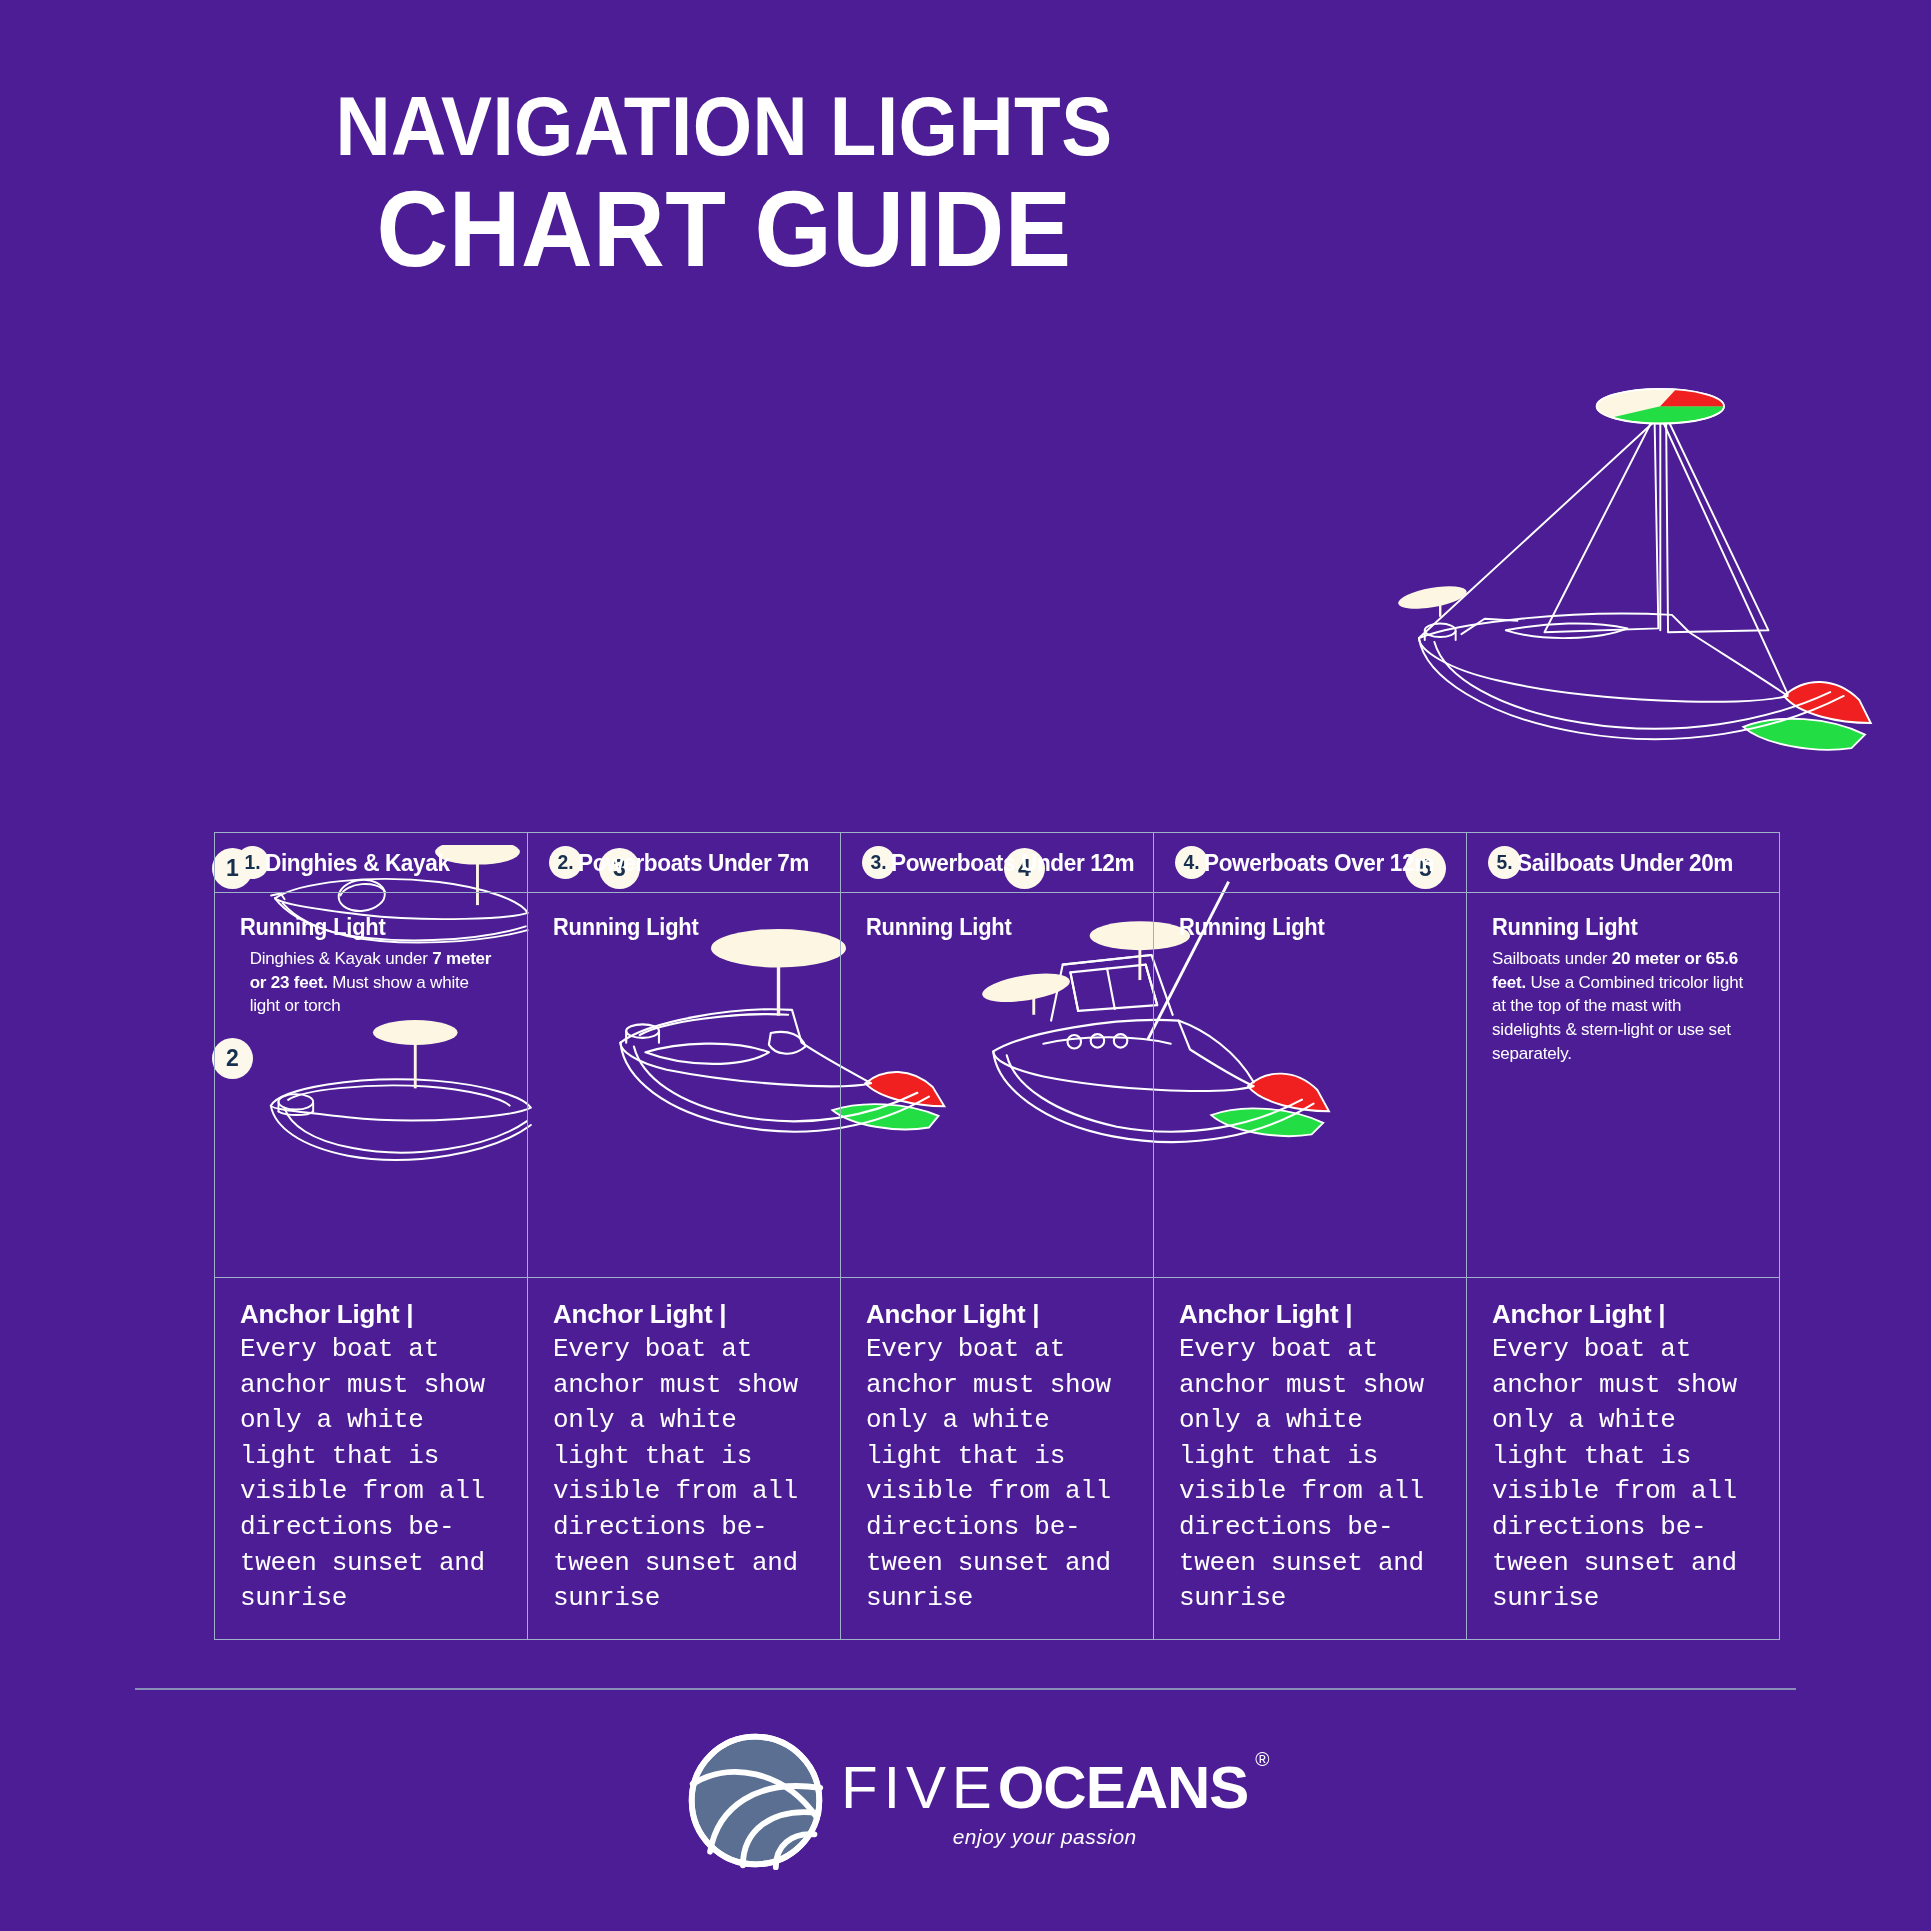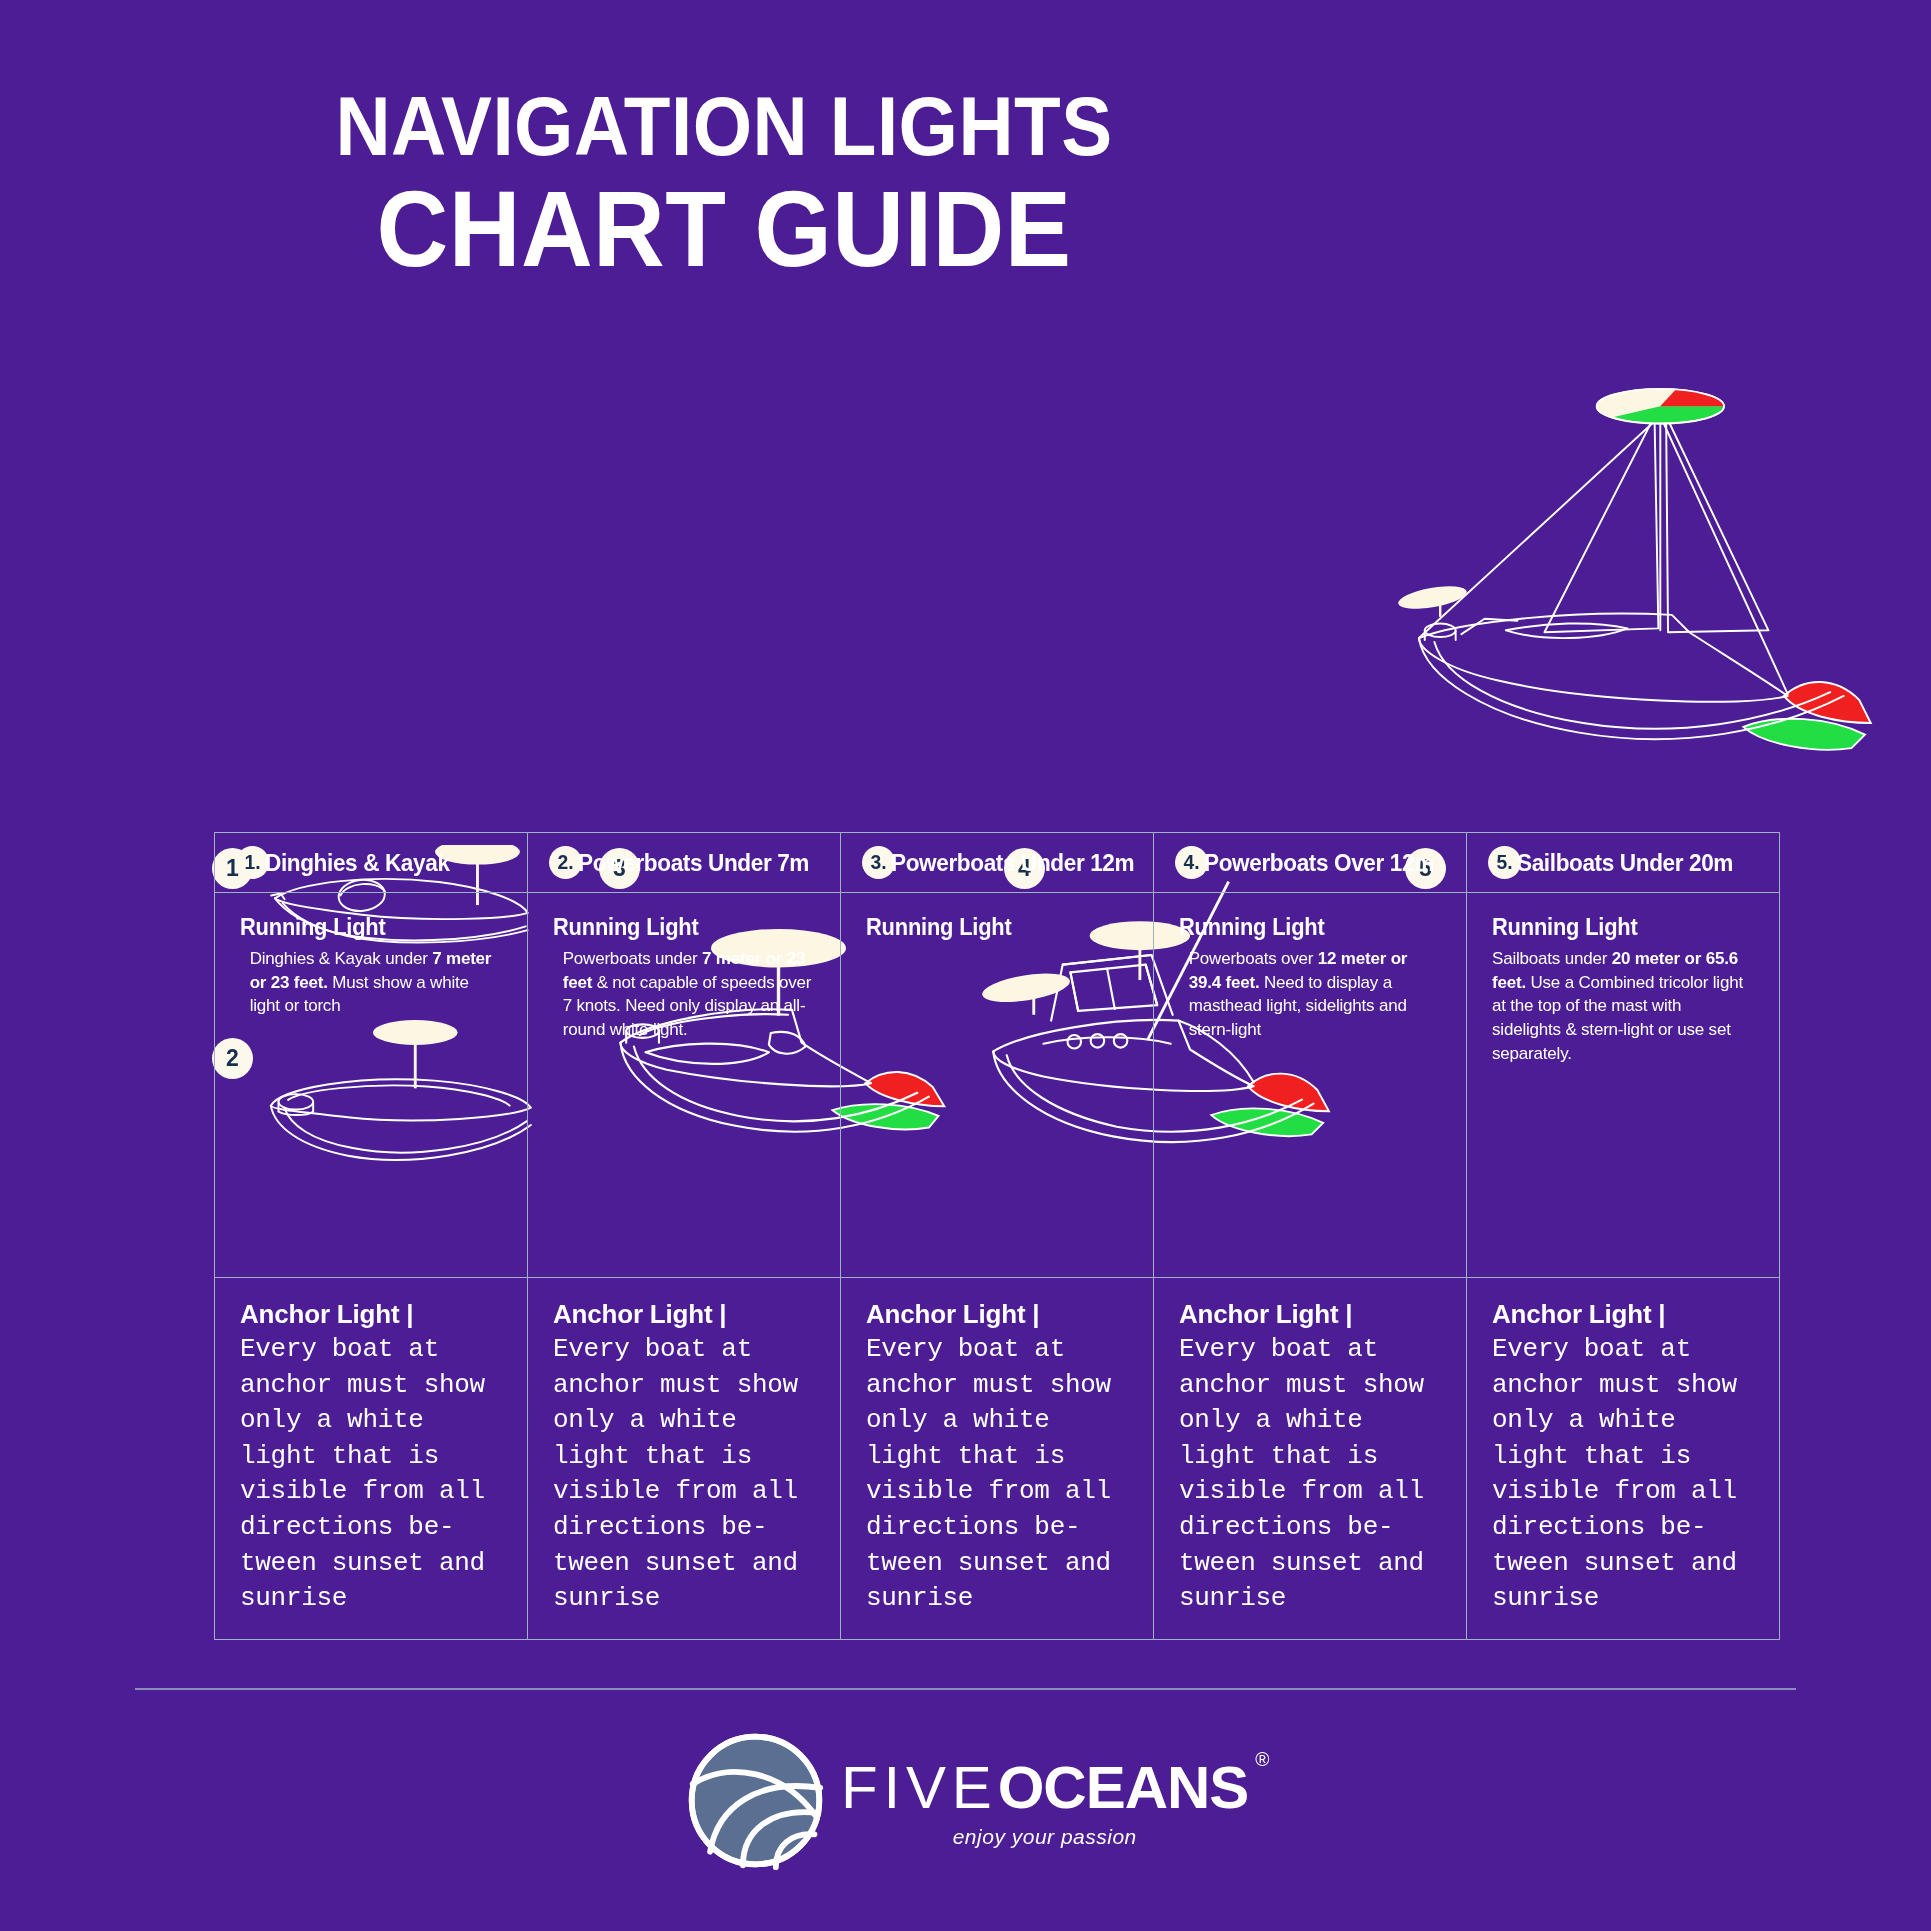--- a/index.html
+++ b/index.html
@@ -381,28 +381,26 @@
       </div>
     </div>
 
     <div class="trow running">
       <div class="td">
         <div class="cell-head">Running Light</div>
         <div class="cell-body indent"><span>Dinghies &amp; Kayak under </span><b>7 meter or 23 feet.</b><span> Must show a white light or torch</span></div>
       </div>
       <div class="td">
         <div class="cell-head">Running Light</div>
-        <div class="cell-body indent"><span>Powerboats under </span><b>7 meter or 23 feet</b><span> &amp; not capable of speeds over 7 knots. Need only display an all-round white light.</span></div>
       </div>
       <div class="td">
         <div class="cell-head">Running Light</div>
       </div>
       <div class="td">
         <div class="cell-head">Running Light</div>
-        <div class="cell-body indent"><span>Powerboats over </span><b>12 meter or 39.4 feet.</b><span> Need to display a masthead light, sidelights and stern-light</span></div>
       </div>
       <div class="td">
         <div class="cell-head">Running Light</div>
         <div class="cell-body"><span>Sailboats under </span><b>20 meter or 65.6 feet.</b><span> Use a Combined tricolor light at the top of the mast with sidelights &amp; stern-light or use set separately.</span></div>
       </div>
     </div>
 
     <div class="trow anchor">
       <div class="td">
         <div class="anchor-head">Anchor Light |</div>

